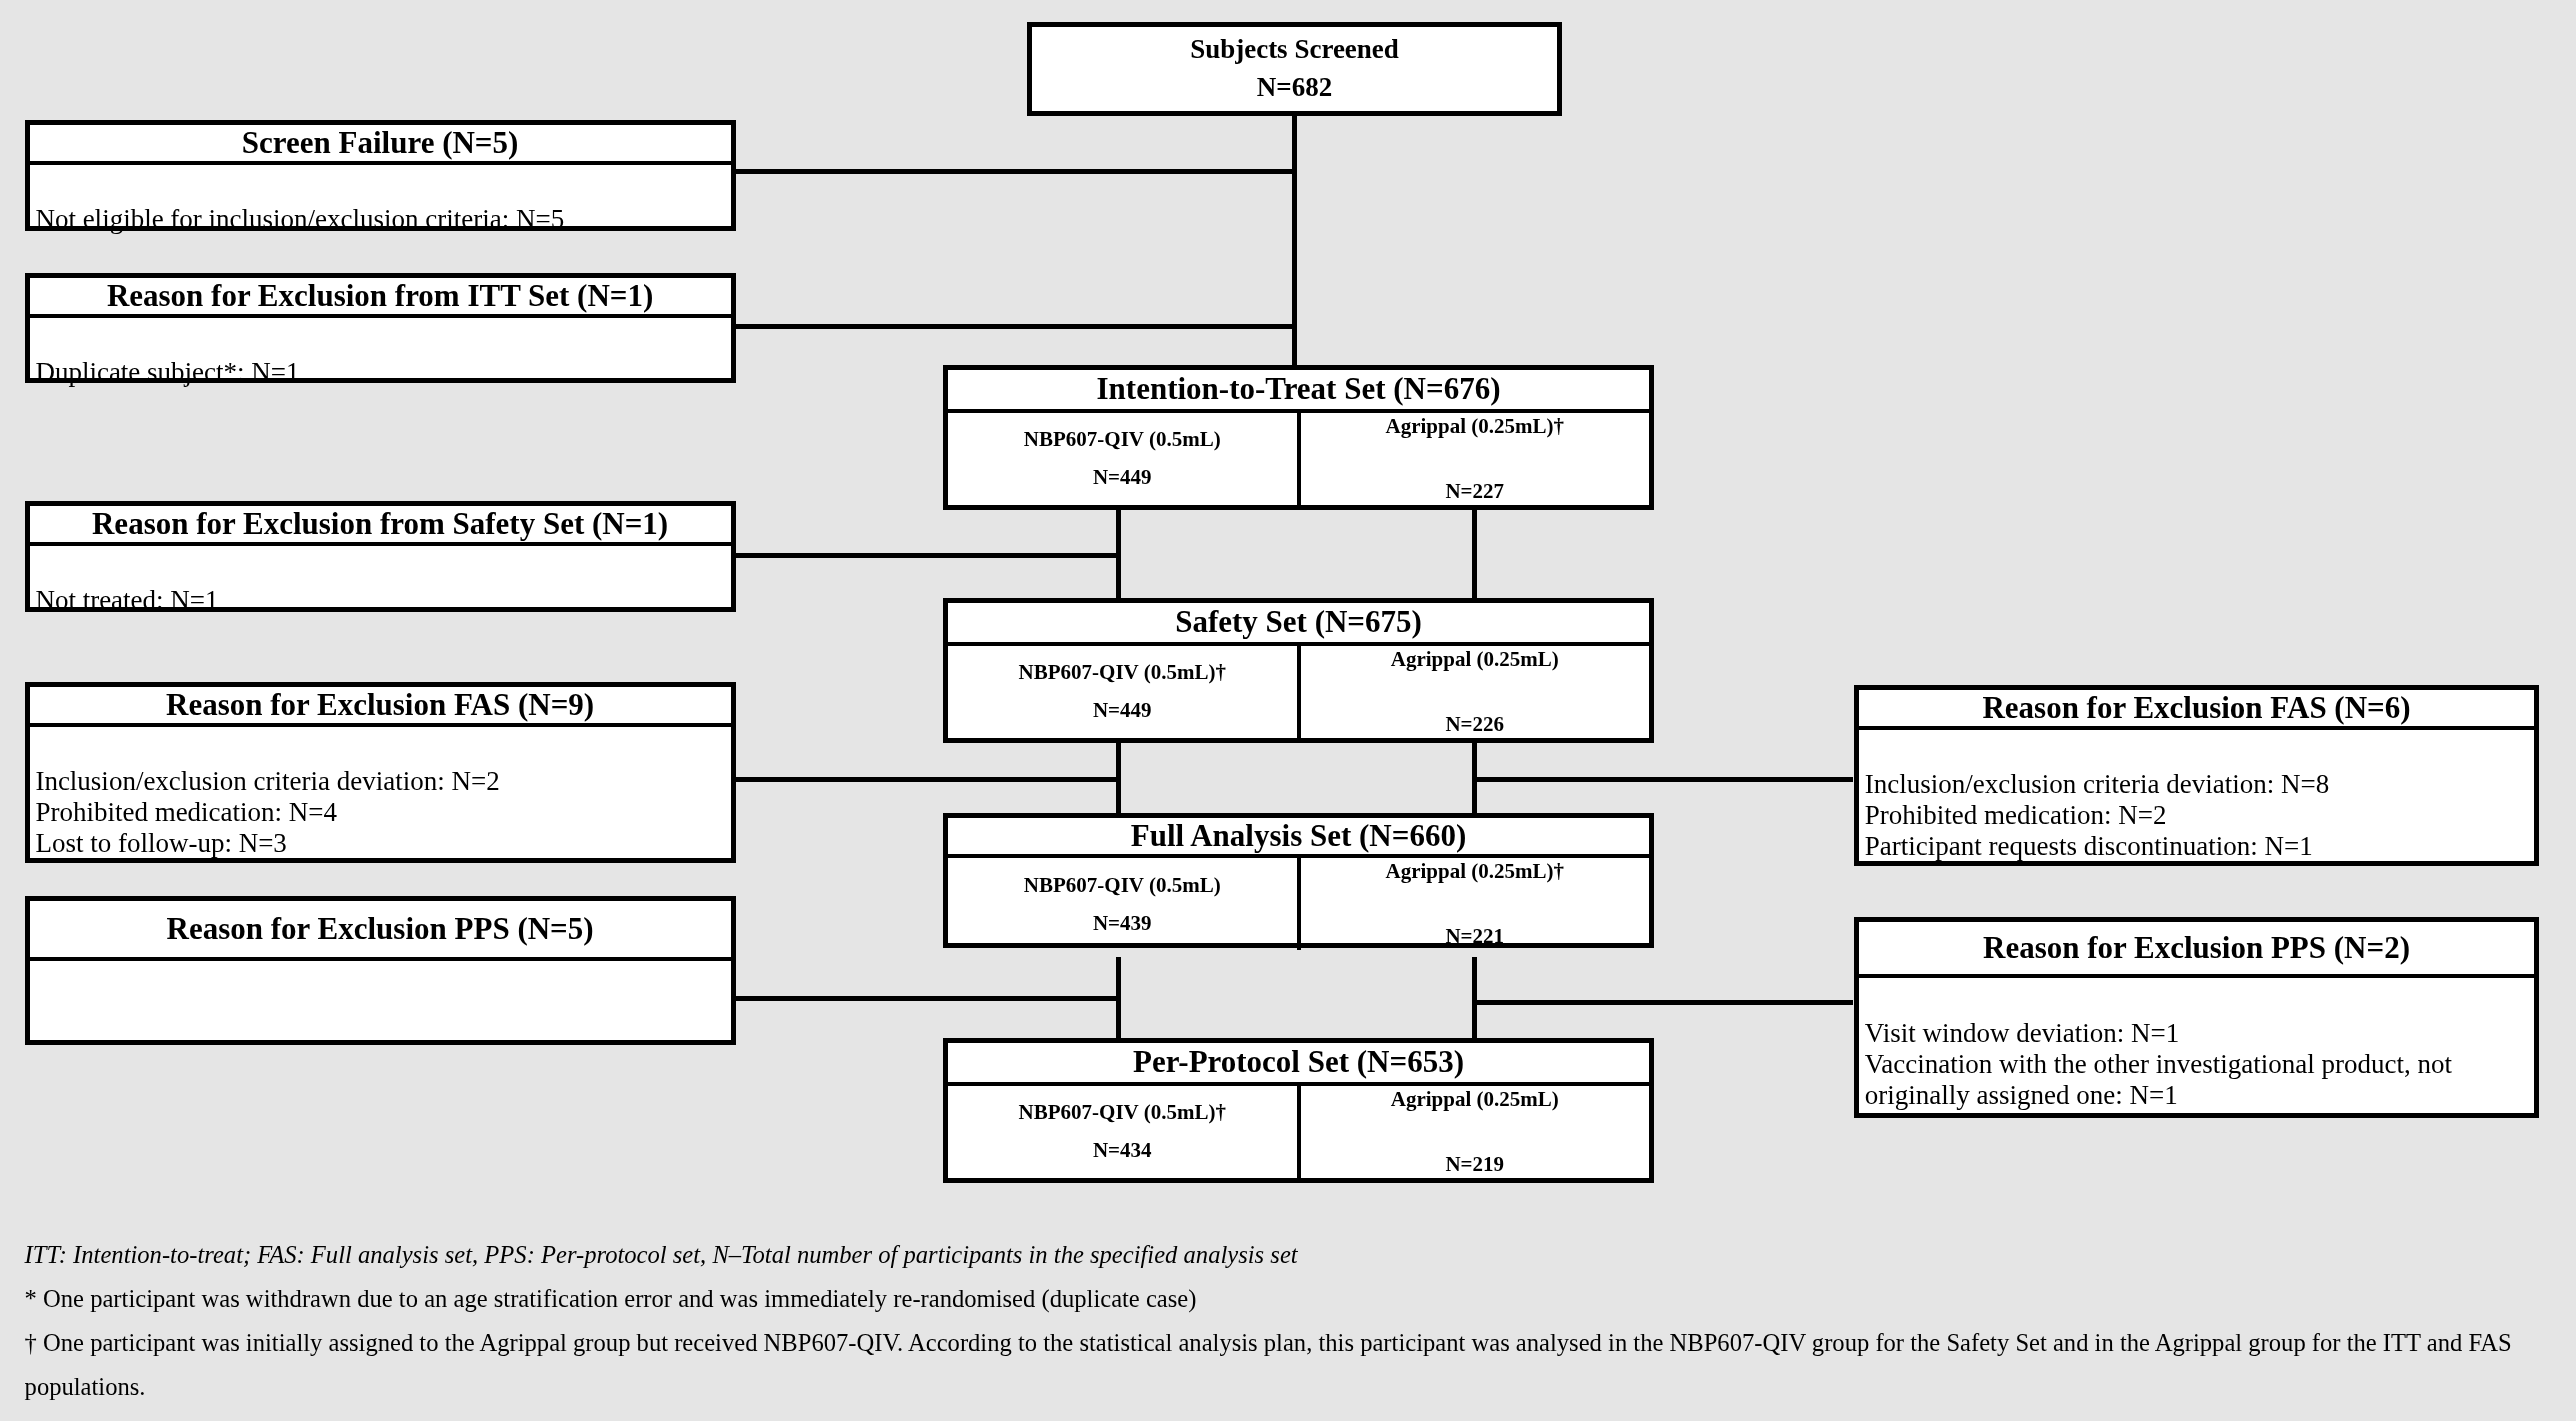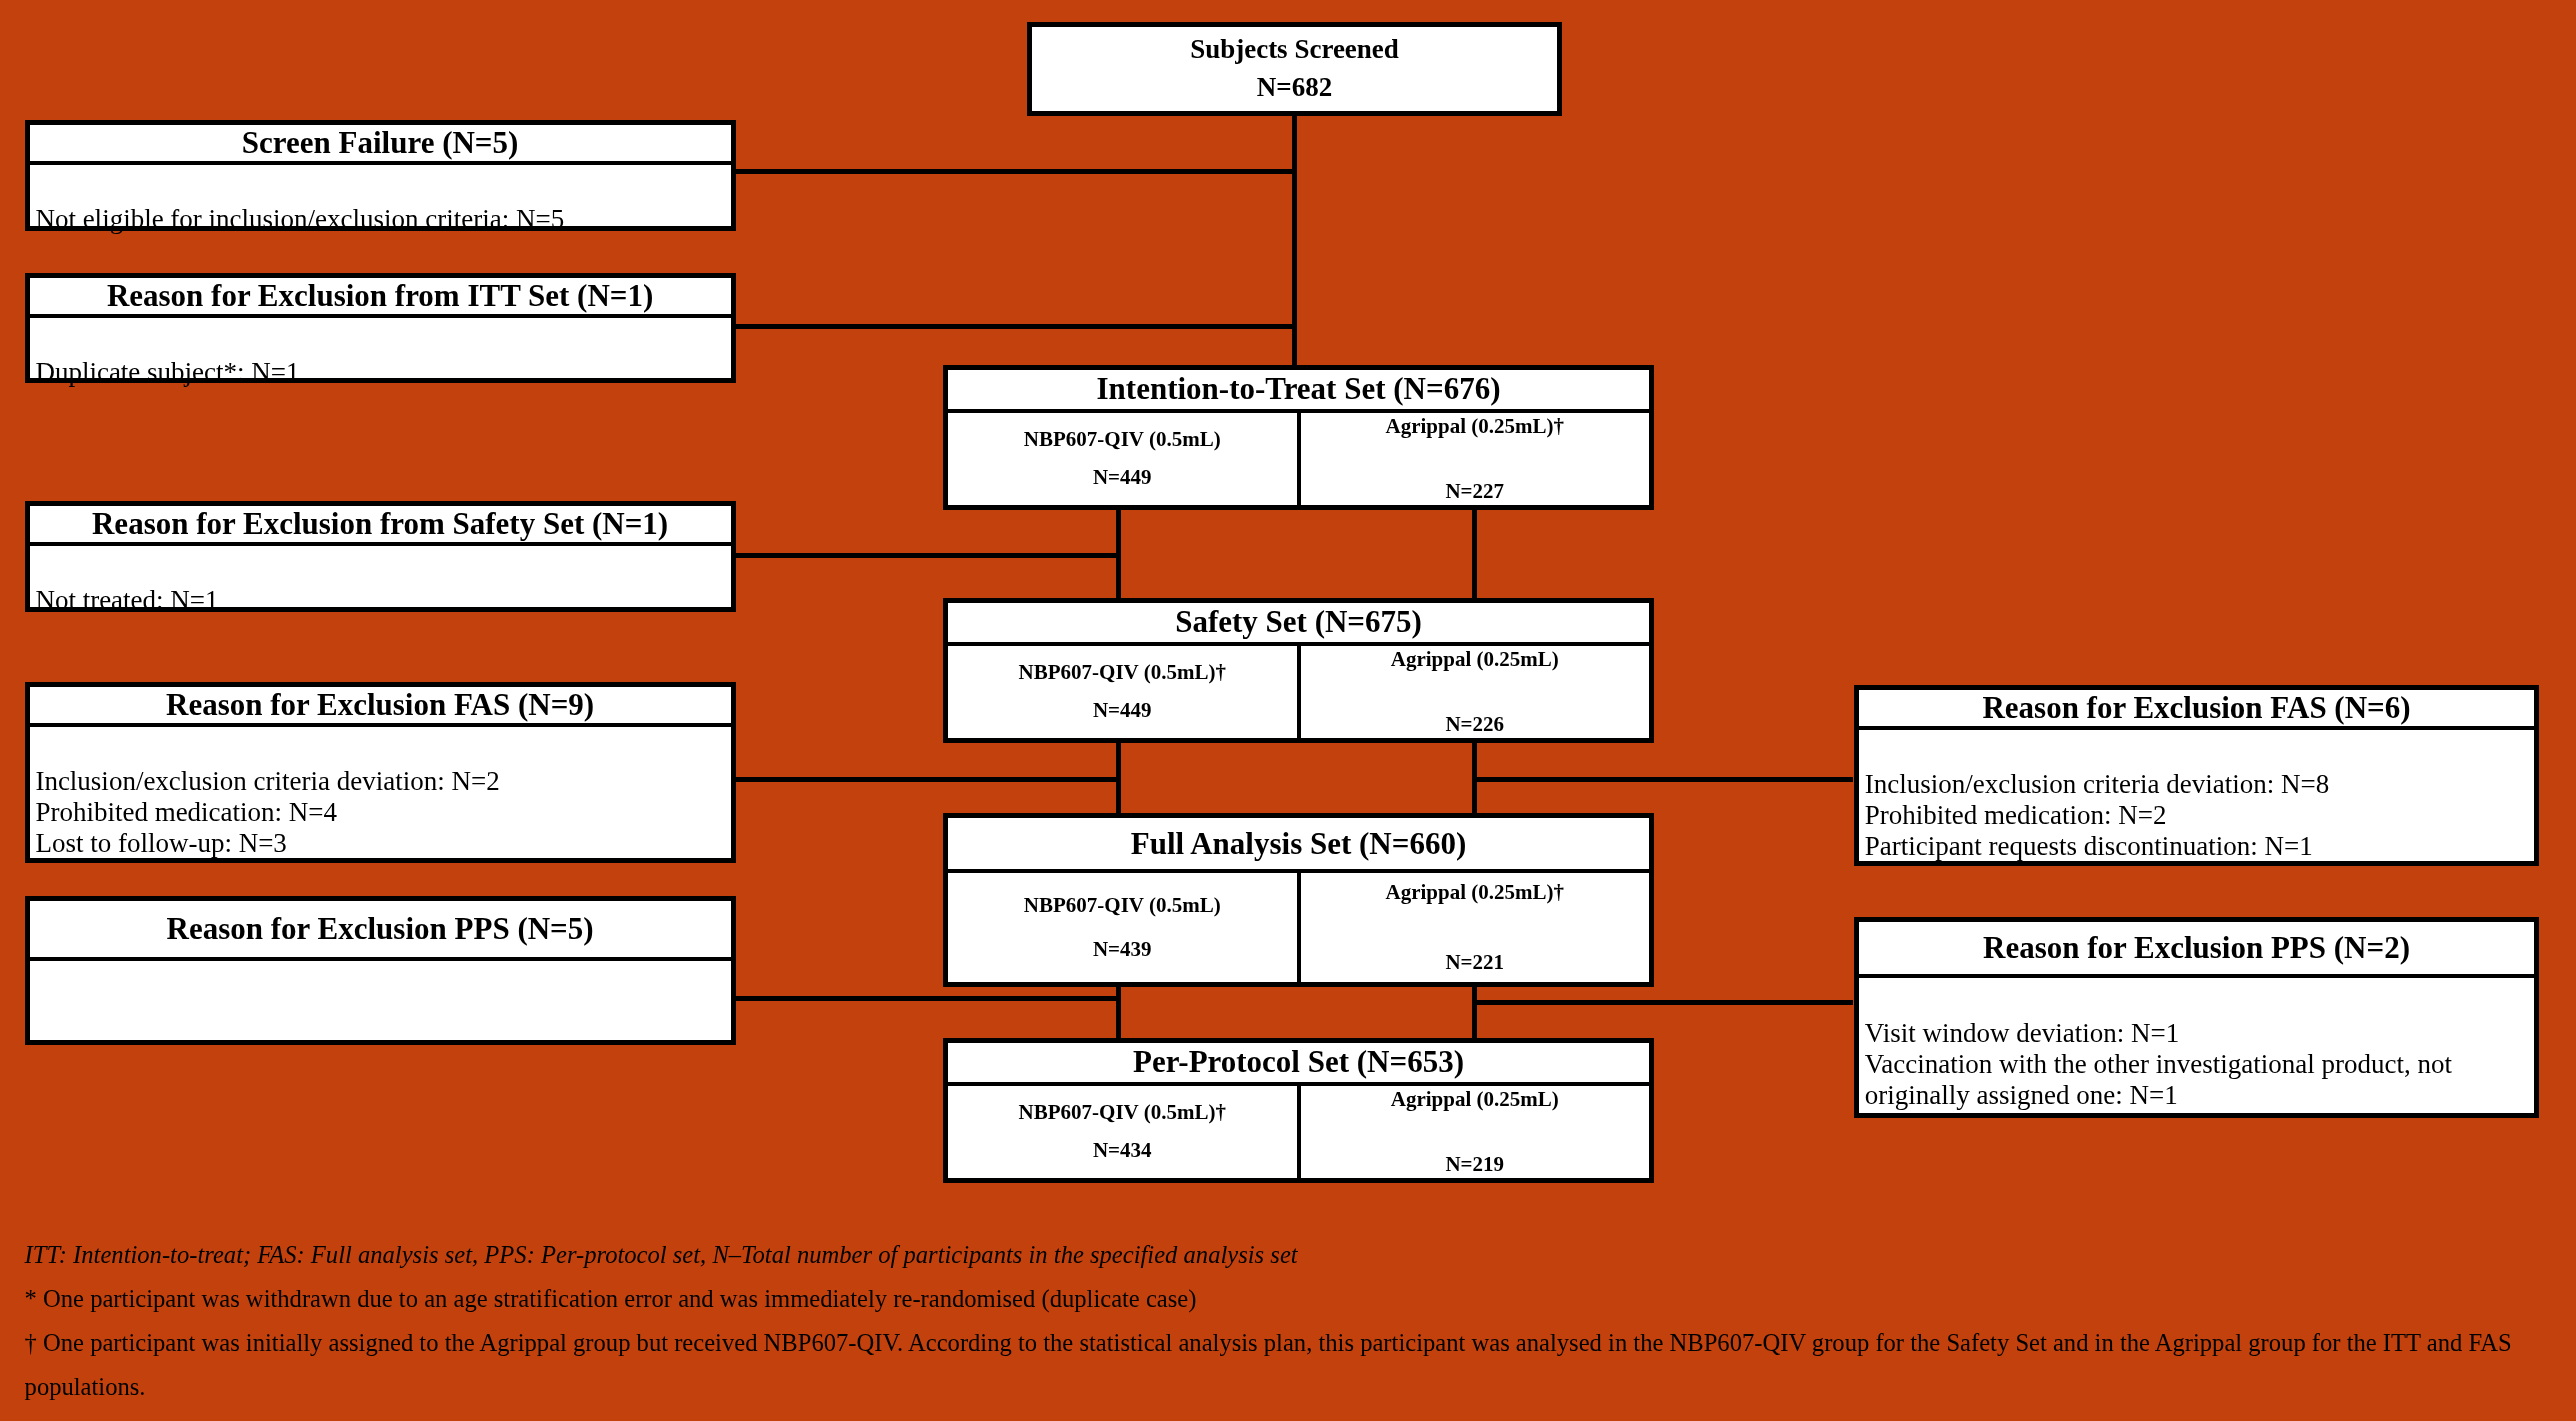--- a/index.html
+++ b/index.html
@@ -1,19 +1,19 @@
 <!DOCTYPE html>
 <html style="font-size:9.4px"><head>
 <meta charset="utf-8">
 <style>
   html,body{margin:0;padding:0;background:#ffffff;}
   .canvas{
     position:relative;
     width:2576px;height:1421px;
-    background:#c2410c;
+    background:#e5e5e5;
     font-family:"Liberation Serif","DejaVu Serif",serif;
     color:#000000;
   }
   .conn{position:absolute;background:#000000;z-index:1;}
   .box{
     position:absolute;
     background:#ffffff;
     border:5.8px solid #000000;
     box-sizing:border-box;
     z-index:2;
@@ -144,21 +144,21 @@
         <div class="box-line">NBP607-QIV (0.5mL)†</div>
         <div class="box-line">N=449</div>
       </div>
       <div class="set-cell right">
         <div class="box-line">Agrippal (0.25mL)</div>
         <div class="box-line">N=226</div>
       </div>
     </div>
   </div>
 
-  <div class="box" style="left:943px;top:813px;width:711px;height:174px">
+  <div class="box" style="left:943px;top:813px;width:711px;height:135px">
     <div class="box-title" style="height:51px">Full Analysis Set (N=660)</div>
     <div class="set-cols">
       <div class="set-cell">
         <div class="box-line">NBP607-QIV (0.5mL)</div>
         <div class="box-line">N=439</div>
       </div>
       <div class="set-cell right">
         <div class="box-line">Agrippal (0.25mL)†</div>
         <div class="box-line">N=221</div>
       </div>

